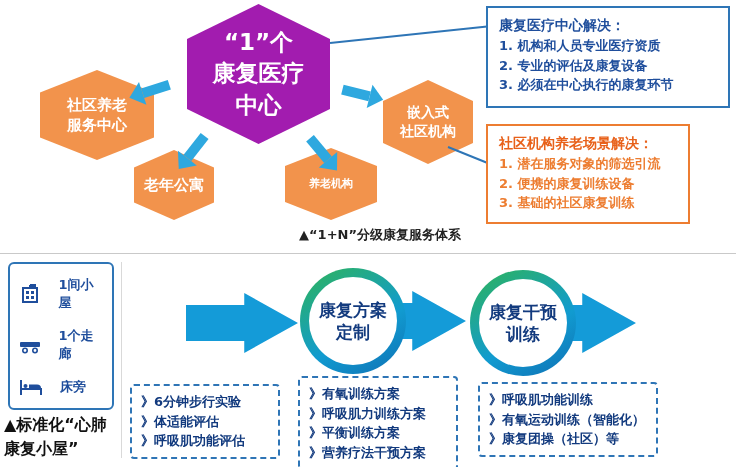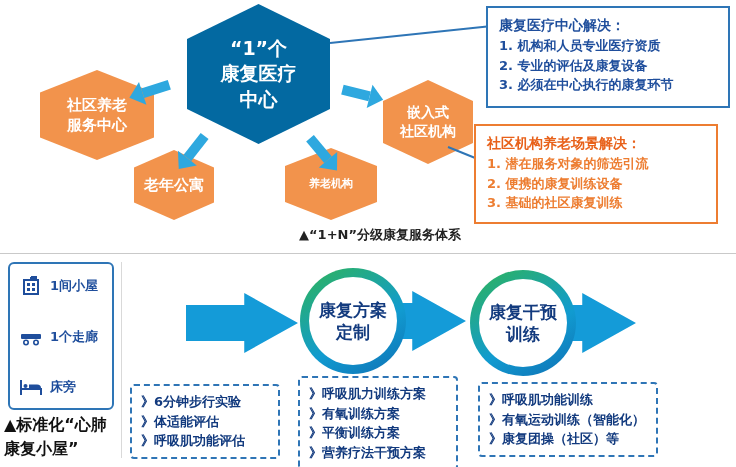--- a/index.html
+++ b/index.html
@@ -6,21 +6,21 @@
   html,body{background:#fff}
   body{font-family:"DejaVu Sans","Liberation Sans",sans-serif;}
   .canvas{position:relative;width:736px;height:467px;background:#fff;overflow:hidden}
 
   
   .hex{position:absolute;clip-path:polygon(50% 0,100% 25%,100% 75%,50% 100%,0 75%,0 25%);
        display:flex;align-items:center;justify-content:center;text-align:center;
        font-weight:bold;color:#fff}
   .hex span{white-space:pre-line;line-height:1.35}
   .hex.orange{background:#f2934c}
-  .hx-center{left:187px;top:4px;width:143px;height:140px;background:#0369a1;font-size:19px}
+  .hx-center{left:187px;top:4px;width:143px;height:140px;background:#a21caf;font-size:23px}
   .hx-comm{left:40px;top:70px;width:114px;height:90px;font-size:15px}
   .hx-apt{left:134px;top:150px;width:80px;height:70px;font-size:15px}
   .hx-inst{left:285px;top:148px;width:92px;height:72px;font-size:11px}
   .hx-emb{left:383px;top:80px;width:90px;height:84px;font-size:14px}
 
   
   .t-arrow{position:absolute;width:28px;height:10px;background:#2ea8df}
   .t-arrow::after{content:"";position:absolute;left:100%;top:-7px;
        border-left:14px solid #2ea8df;border-top:12px solid transparent;border-bottom:12px solid transparent}
   .a-comm{left:142px;top:84px;transform:rotate(162deg)}
@@ -32,35 +32,35 @@
   .cline{position:absolute;height:2px;background:#2e75b6;transform-origin:left center}
   .l1{left:330px;top:42px;width:158px;transform:rotate(-6deg)}
   .l2{left:448px;top:146px;width:42px;transform:rotate(22deg);background:#2e75b6}
 
   
   .infobox{position:absolute;background:#fff;padding:7px 11px;font-weight:bold}
   .infobox .ib-title{font-size:14px;line-height:1.5}
   .infobox .ib-item{font-size:13px;line-height:1.5}
   .bluebox{left:486px;top:6px;width:244px;height:102px;border:2px solid #2e75b6}
   .bluebox .ib-title,.bluebox .ib-item{color:#1f4e9c}
-  .orangebox{left:474px;top:124px;width:244px;height:100px;border:2px solid #ed7d31}
+  .orangebox{left:486px;top:124px;width:204px;height:100px;border:2px solid #ed7d31}
   .orangebox .ib-title{color:#e8611a}
   .orangebox .ib-item{color:#ed7d31}
 
   .topcap{position:absolute;left:250px;top:226px;width:260px;text-align:center;
        font-size:13px;font-weight:bold;color:#222}
 
   
   .hr{position:absolute;left:0;top:253px;width:736px;height:1px;background:#c9c9c9}
   .vr{position:absolute;left:121px;top:262px;width:1px;height:196px;background:#d9d9d9}
 
   
   .cabin{position:absolute;left:8px;top:262px;width:106px;height:148px;border:2px solid #2e75b6;
        border-radius:6px;padding:12px 8px;display:flex;flex-direction:column;justify-content:space-between;background:#fff}
-  .cabin-row{display:flex;align-items:center;gap:6px;color:#1f4e9c;font-weight:bold;font-size:13px}
+  .cabin-row{display:flex;align-items:center;gap:16px;color:#1f4e9c;font-weight:bold;font-size:13px}
   .cabin-row .ic{width:26px;display:flex;justify-content:center}
   .cabin-cap{position:absolute;left:4px;top:413px;width:114px;font-size:16px;font-weight:bold;color:#111;line-height:1.5}
 
   
   .chev{position:absolute;width:112px;height:60px;background:#149bd8;z-index:1;
        clip-path:polygon(0 20%,52% 20%,52% 0,100% 50%,52% 100%,52% 80%,0 80%)}
   .ch1{left:186px;top:293px}.ch2{left:354px;top:291px}.ch3{left:524px;top:293px}
   .circle{position:absolute;width:106px;height:106px;border-radius:50%;z-index:2;
        background:linear-gradient(150deg,#2fb457,#119bd0 60%,#0f6fb4);
        display:flex;align-items:center;justify-content:center}
@@ -178,22 +178,22 @@
     <div class="circle-in">康复干预
 训练</div>
   </div>
 
   <div class="lbox lb1">
     <div>》6分钟步行实验</div>
     <div>》体适能评估</div>
     <div>》呼吸肌功能评估</div>
   </div>
   <div class="lbox lb2">
+    <div>》有氧训练方案</div>
     <div>》呼吸肌力训练方案</div>
-    <div>》有氧训练方案</div>
     <div>》平衡训练方案</div>
     <div>》营养疗法干预方案</div>
   </div>
   <div class="lbox lb3">
     <div>》呼吸肌功能训练</div>
     <div>》有氧运动训练（智能化）</div>
     <div>》康复团操（社区）等</div>
   </div>
 
 </div>

